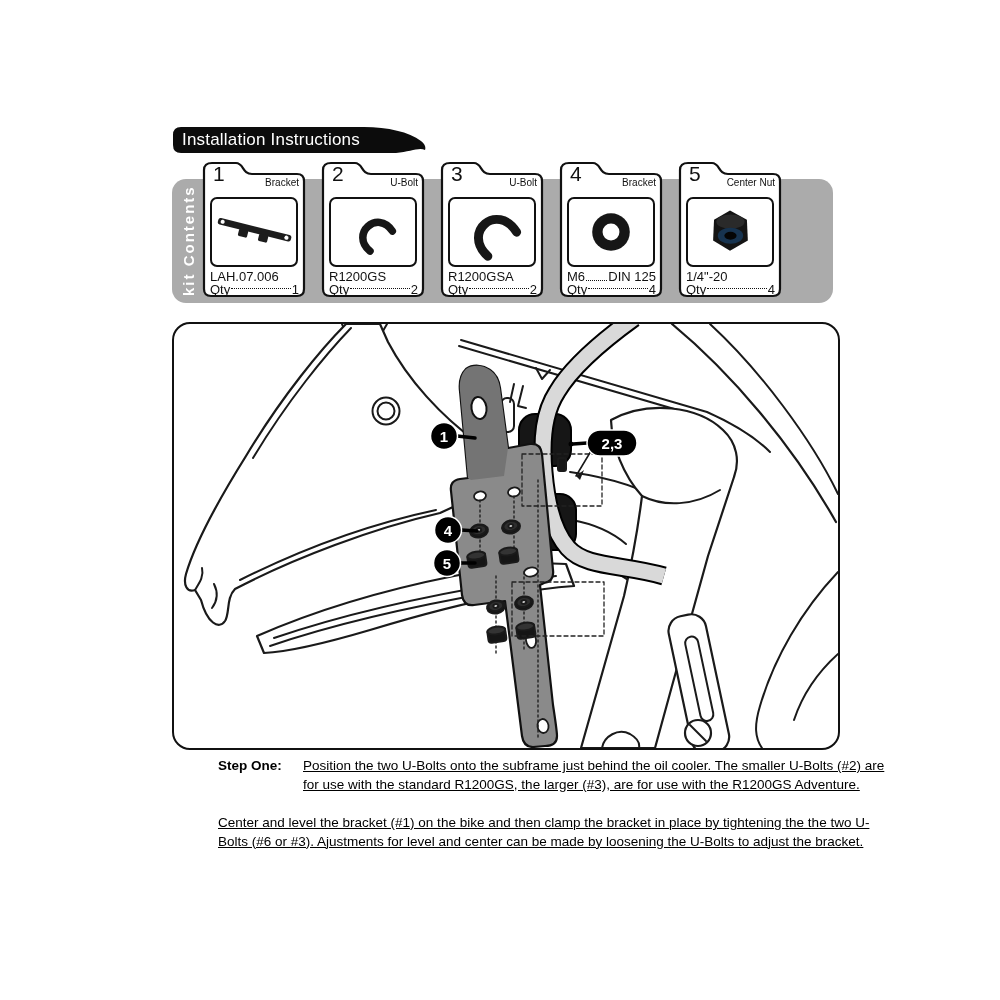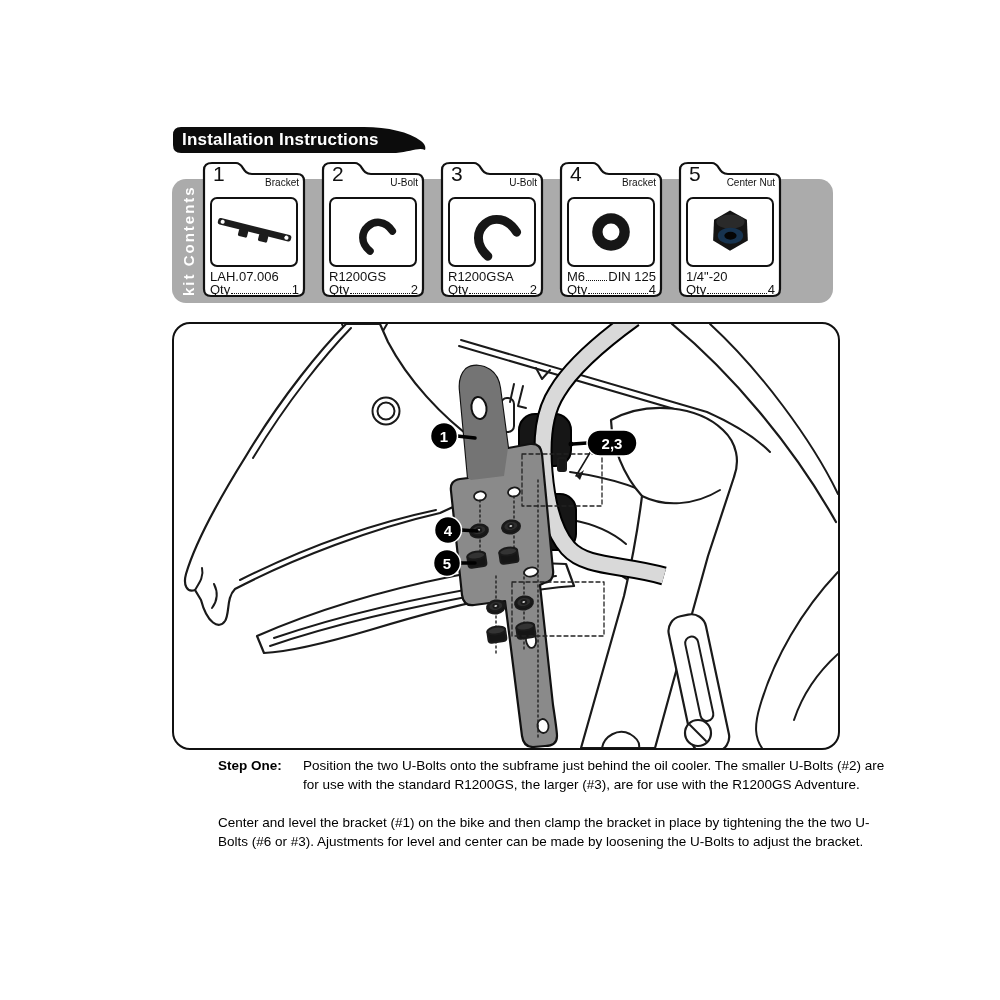--- a/index.html
+++ b/index.html
@@ -3,60 +3,60 @@
 <meta charset="utf-8">
 <style>
   html,body{margin:0;padding:0;background:#fff;}
   .page{position:relative;width:1000px;height:1000px;background:#fff;overflow:hidden;
         font-family:"Liberation Sans",sans-serif;color:#111;}
 
   
   .banner{position:absolute;left:172px;top:126px;width:256px;height:28px;}
   .banner svg{position:absolute;left:0;top:0;}
   .banner .banner-title{position:absolute;left:10px;top:0;line-height:27px;
-        font-size:17px;font-weight:bold;color:#fff;letter-spacing:.2px;white-space:nowrap;}
+        font-size:17px;font-weight:normal;color:#fff;letter-spacing:.2px;white-space:nowrap;}
 
   
   .kit-band{position:absolute;left:172px;top:179px;width:661px;height:124px;
         background:#ababab;border-radius:14px;}
   .kit-label{position:absolute;left:177px;top:184px;height:114px;width:22px;
         writing-mode:vertical-rl;transform:rotate(180deg);
         font-size:15px;font-weight:bold;color:#fff;letter-spacing:2px;
         display:flex;align-items:center;justify-content:center;white-space:nowrap;}
 
   
   .card{position:absolute;top:161px;width:104px;height:137px;}
   .card svg.card-outline{position:absolute;left:0;top:0;}
   .card .num{position:absolute;left:11px;top:1px;font-size:21px;color:#111;}
   .card .pname{position:absolute;right:7px;top:16px;font-size:10px;color:#111;}
   .card .imgbox{position:absolute;left:8px;top:36px;width:88px;height:70px;
         border:2px solid #111;border-radius:7px;box-sizing:border-box;
         display:flex;align-items:center;justify-content:center;background:#fff;}
   .row{position:absolute;left:8px;right:7px;display:flex;align-items:flex-end;
         font-size:13px;line-height:13px;color:#111;}
   .spec-row{top:109px;}
-  .qty-row{top:122px;}
+  .qty-row{top:122px;align-items:center;}
   .leader{flex:1;border-bottom:1.6px dotted #111;margin:0 1px 2px 1px;min-width:4px;}
   .spec-row .leader{display:none;}
   .spec-row.has-right .leader{display:block;}
   .rt{white-space:nowrap;}
 
   
   .diagram{position:absolute;left:172px;top:322px;width:664px;height:424px;
         border:2.2px solid #111;border-radius:18px;box-sizing:content-box;
         overflow:hidden;background:#fff;}
   .diagram svg{display:block;}
 
   
   .step{position:absolute;left:170px;width:668px;display:flex;
         font-size:13.5px;line-height:18.5px;color:#000;margin-left:48px;}
   .step-one{top:757px;}
   .step-two{top:814px;}
   .step-label{flex:0 0 85px;font-weight:bold;white-space:nowrap;}
-  .step-text{flex:1;}
+  .step-text{flex:1;text-decoration:underline;}
 </style>
 </head>
 <body>
 
 <div class="page">
 
   <div class="banner">
     <svg width="256" height="28" viewBox="0 0 256 28">
       <path d="M9,1 H192 C216,1 237,6 249,15 C253,18 254,21 253,24 C247,21 238,26 224,27 H9 Q1,27 1,19 V9 Q1,1 9,1 Z" fill="#0c0c0c"></path>
     </svg>

